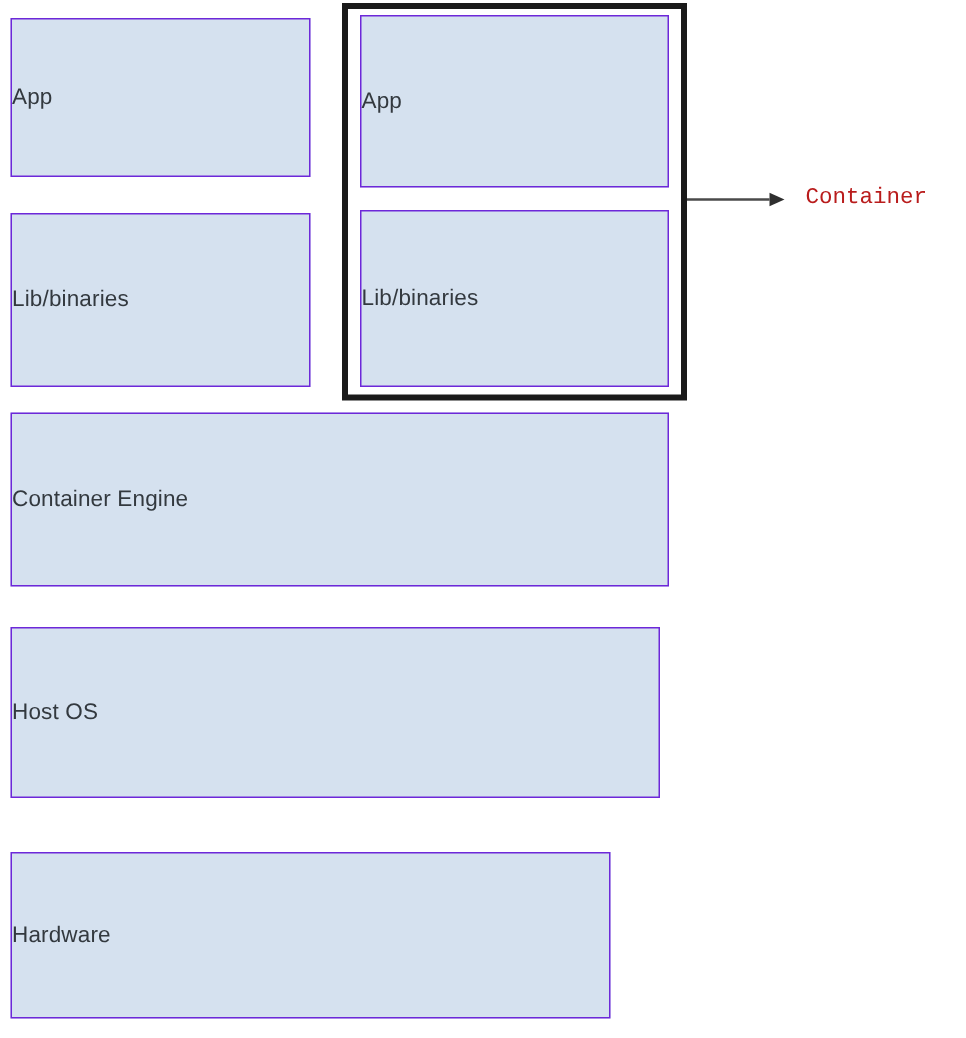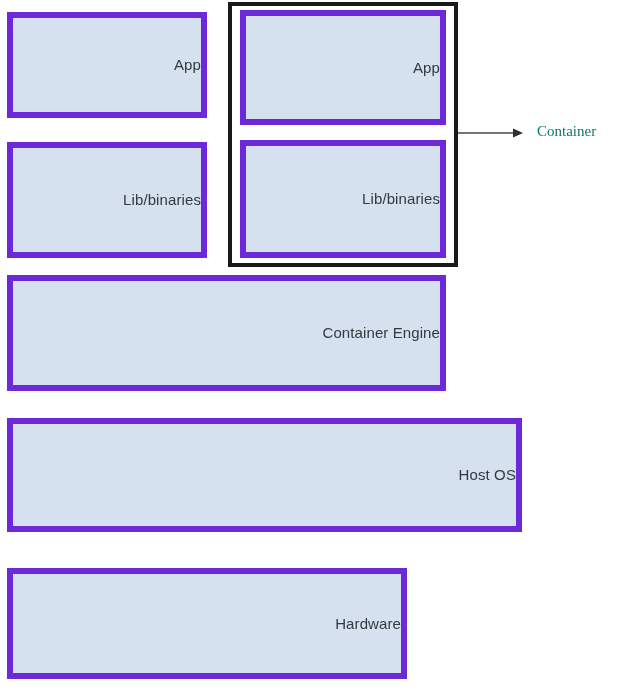--- a/index.html
+++ b/index.html
@@ -14,24 +14,24 @@
     position: relative;
     width: 644px;
     height: 692px;
     background: #ffffff;
     overflow: hidden;
   }
   .node-box {
     position: absolute;
     box-sizing: border-box;
     background: #d5e1ef;
-    border: 6px solid #6d28d9;
+    border: 1px solid #6d28d9;
     display: flex;
     align-items: center;
-    justify-content: flex-end;
+    justify-content: flex-start;
   }
   .node-label {
     font-family: "Liberation Sans", sans-serif;
     font-size: 15px;
     color: #33393f;
     letter-spacing: 0.1px;
     text-align: center;
     line-height: 1.2;
     white-space: nowrap;
   }
@@ -45,38 +45,38 @@
     top: 2px;
     width: 230px;
     height: 265px;
     box-sizing: border-box;
     border: 4px solid #1a1a1a;
     background: #ffffff;
   }
   #box-app-right     { left: 240px; top: 10px;  width: 206px; height: 115px; }
   #box-lib-right     { left: 240px; top: 140px; width: 206px; height: 118px; }
   
-  #box-container-engine { left: 7px; top: 275px; width: 439px; height: 116px; padding-left: 18px; }
-  #box-host-os          { left: 7px; top: 418px; width: 515px; height: 114px; }
+  #box-container-engine { left: 7px; top: 275px; width: 439px; height: 116px; }
+  #box-host-os          { left: 7px; top: 418px; width: 433px; height: 114px; }
   #box-hardware         { left: 7px; top: 568px; width: 400px; height: 111px; }
   
   #container-annotation-arrow {
     position: absolute;
     left: 455px;
     top: 120px;
     width: 70px;
     height: 26px;
   }
   #container-annotation-label {
     position: absolute;
     left: 537px;
     top: 123px;
-    font-family: Liberation Serif, serif;
+    font-family: Liberation Mono, monospace;
     font-size: 15px;
-    color: #0f766e;
+    color: #b91c1c;
     white-space: nowrap;
   }
 </style>
 </head>
 <body>
 
 <div id="diagram-canvas">
 
   <div class="node-box" id="box-app-left">
     <span class="node-label">App</span>

